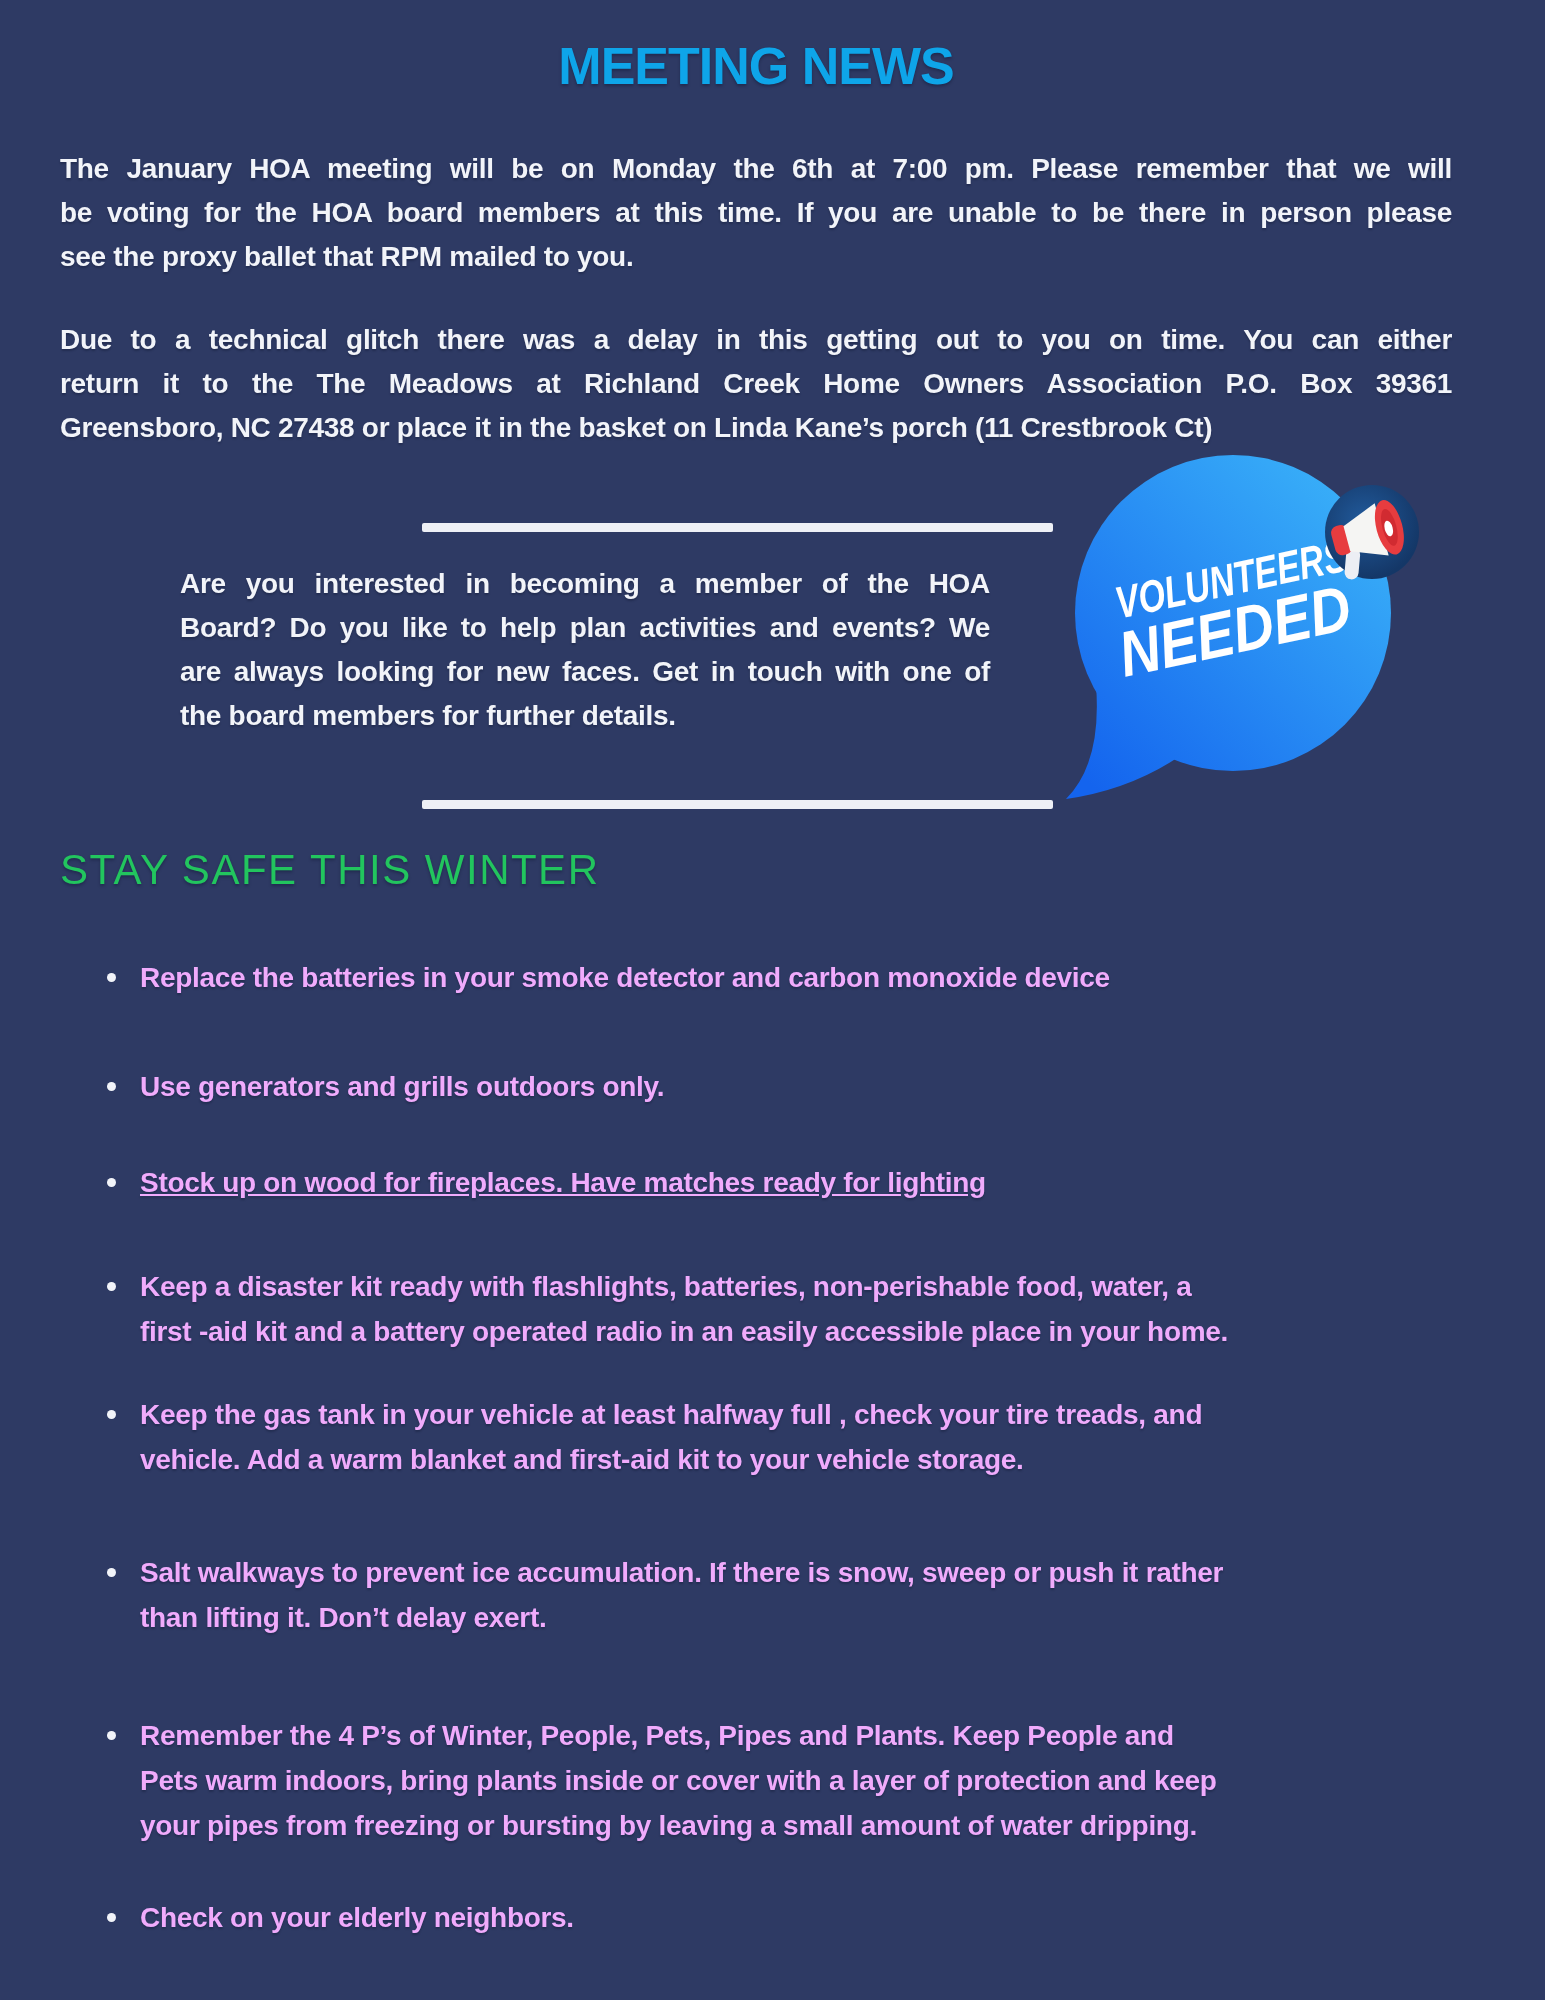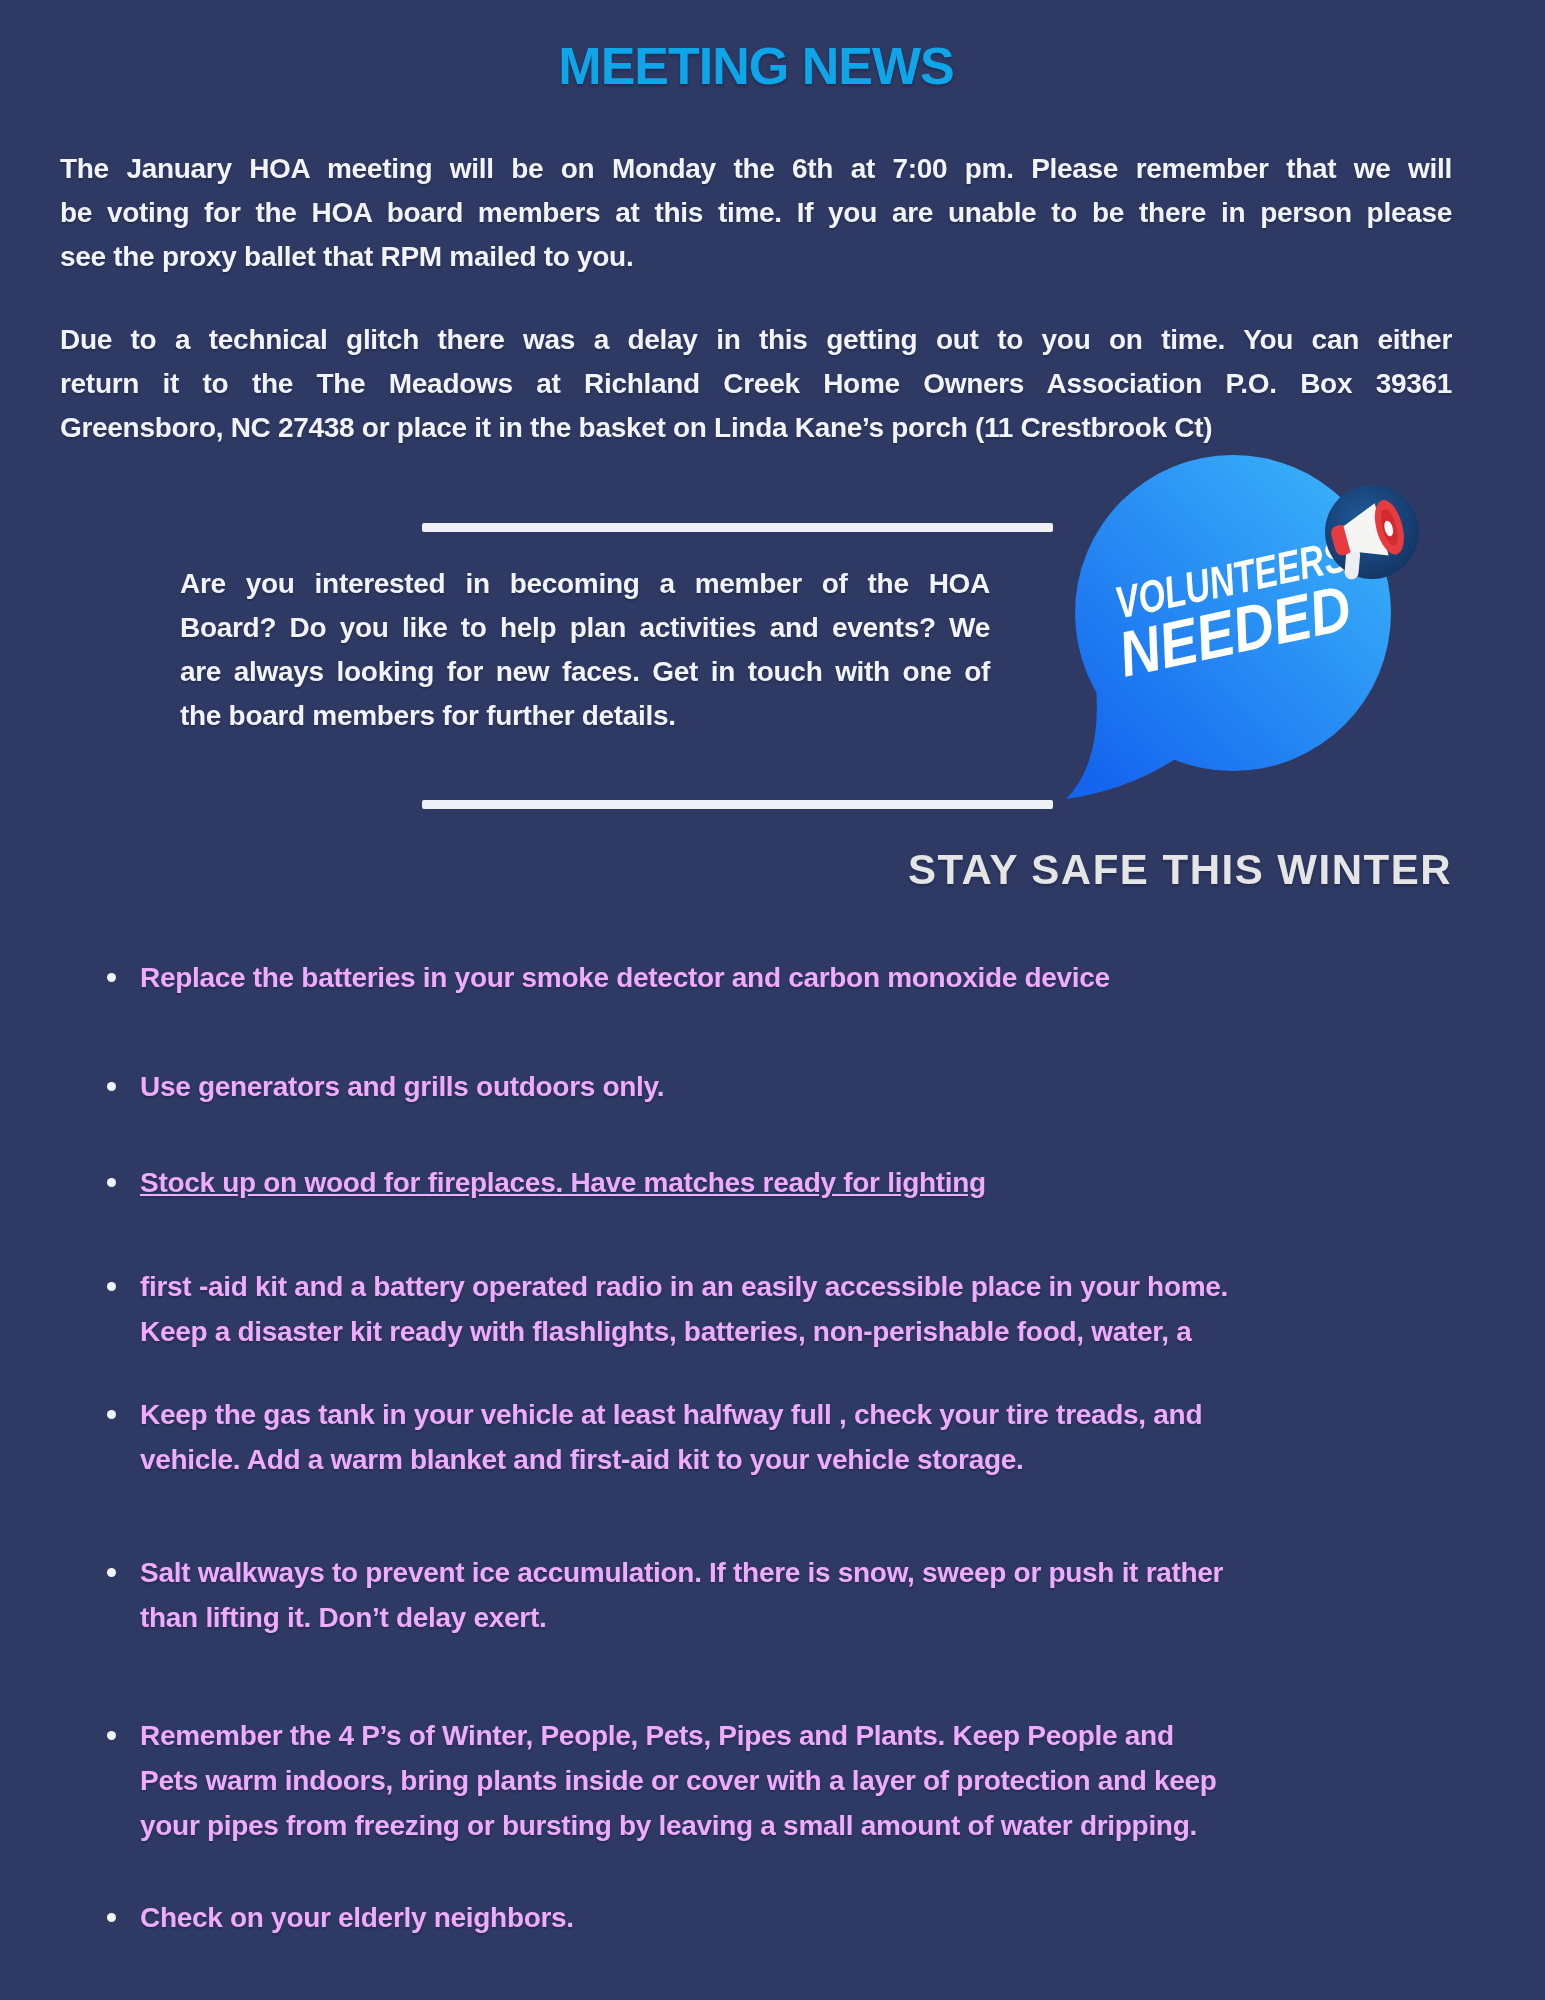--- a/index.html
+++ b/index.html
@@ -46,25 +46,25 @@
     height: 9px;
     border-radius: 2px;
   }
   .divider-top    { top: 523px; left: 422px; width: 631px; }
   .divider-bottom { top: 800px; left: 422px; width: 631px; }
 
   .bubble-wrap { top: 443px; left: 1038px; width: 405px; height: 370px; }
 
   .safety-heading {
     top: 846px; left: 60px; width: 1392px;
-    text-align: right;
+    text-align: left;
     font-size: 42px;
-    font-weight: 700;
+    font-weight: 400;
     letter-spacing: 1.5px;
-    color: #e5e5e5;
+    color: #22c55e;
     text-shadow: 0 2px 3px rgba(10,15,40,0.35);
   }
 
   ul.safety-list {
     top: 955px; left: 105px; width: 1360px;
     margin: 0; padding: 0;
     list-style: none;
   }
   ul.safety-list li {
     position: relative;
@@ -174,22 +174,22 @@
     </li>
     <li class="b3">
       <span class="bullet-dot"></span>
       <div>
           <div>Stock up on wood for fireplaces.  Have matches ready for lighting</div>
         </div>
     </li>
     <li class="b4">
       <span class="bullet-dot"></span>
       <div>
+          <div>Keep a disaster kit ready with flashlights, batteries, non-perishable food, water, a</div>
           <div>first -aid kit and a battery operated radio in an easily accessible place in your home.</div>
-          <div>Keep a disaster kit ready with flashlights, batteries, non-perishable food, water, a</div>
         </div>
     </li>
     <li class="b5">
       <span class="bullet-dot"></span>
       <div>
           <div>Keep the gas tank in your vehicle at least halfway full , check your tire treads, and</div>
           <div>vehicle.  Add a warm blanket and first-aid kit to your vehicle storage.</div>
         </div>
     </li>
     <li class="b6">

